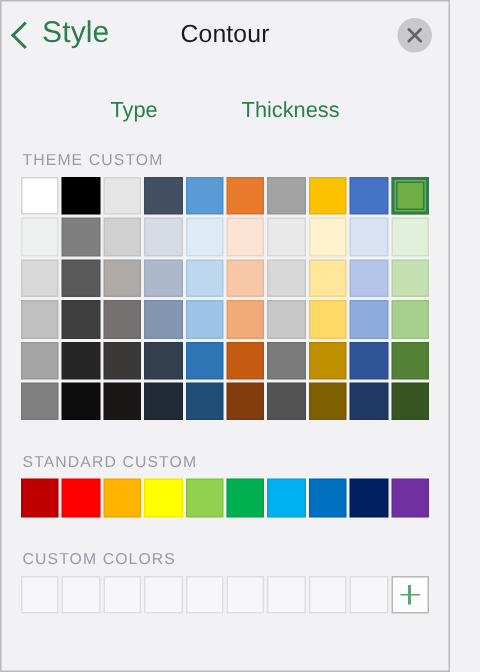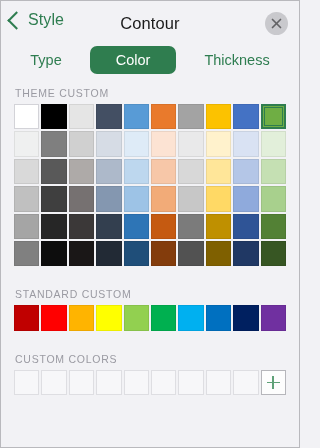--- a/index.html
+++ b/index.html
@@ -42,21 +42,21 @@
   }
   .chev {
     width: 11px;
     height: 11px;
     border-left: 2.3px solid #2e7d50;
     border-bottom: 2.3px solid #2e7d50;
     transform: rotate(45deg);
     margin-top: 1px;
   }
   .back-label {
-    font-size: 16px;
+    font-size: 20px;
     color: #2e7d50;
     letter-spacing: .1px;
   }
   .title {
     position: absolute;
     left: 0;
     right: 0;
     text-align: center;
     font-size: 16.5px;
     font-weight: normal;
@@ -75,21 +75,21 @@
     cursor: pointer;
   }
   .close-btn svg { display: block; }
 
   
   .segmented {
     display: flex;
     align-items: center;
     justify-content: center;
     gap: 0px;
-    margin-top: 0;
+    margin-top: 14px;
   }
   .seg {
     font-size: 14.5px;
     color: #2e7d50;
     padding: 6px 14px;
     border-radius: 7px;
     cursor: pointer;
     white-space: nowrap;
   }
   .seg.active {
@@ -182,21 +182,20 @@
     <div class="close-btn">
       <svg width="23" height="23" viewBox="0 0 23 23">
         <line x1="7.5" y1="7.5" x2="15.5" y2="15.5" stroke="#636366" stroke-width="1.7" stroke-linecap="round"></line>
         <line x1="15.5" y1="7.5" x2="7.5" y2="15.5" stroke="#636366" stroke-width="1.7" stroke-linecap="round"></line>
       </svg>
     </div>
   </div>
 
   <div class="segmented">
     <div class="seg first">Type</div>
-    <div class="seg active">Color</div>
     <div class="seg last">Thickness</div>
   </div>
 
   <div class="section-label theme-label">THEME CUSTOM</div>
   <div class="grid" id="theme-grid">
       <div class="sw white-sw" style="background: rgb(255, 255, 255);"></div>
       <div class="sw" style="background: rgb(0, 0, 0);"></div>
       <div class="sw" style="background: rgb(229, 229, 229);"></div>
       <div class="sw" style="background: rgb(67, 79, 99);"></div>
       <div class="sw" style="background: rgb(88, 155, 214);"></div>

